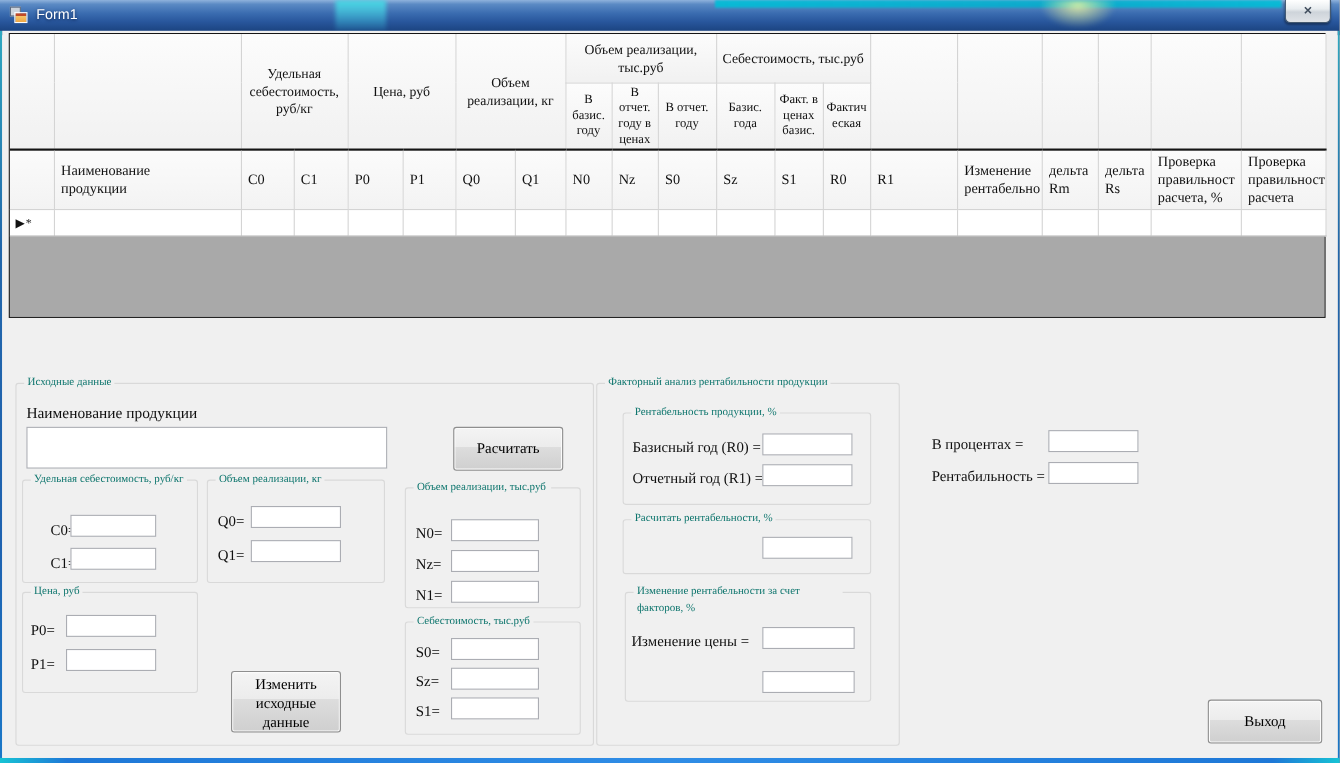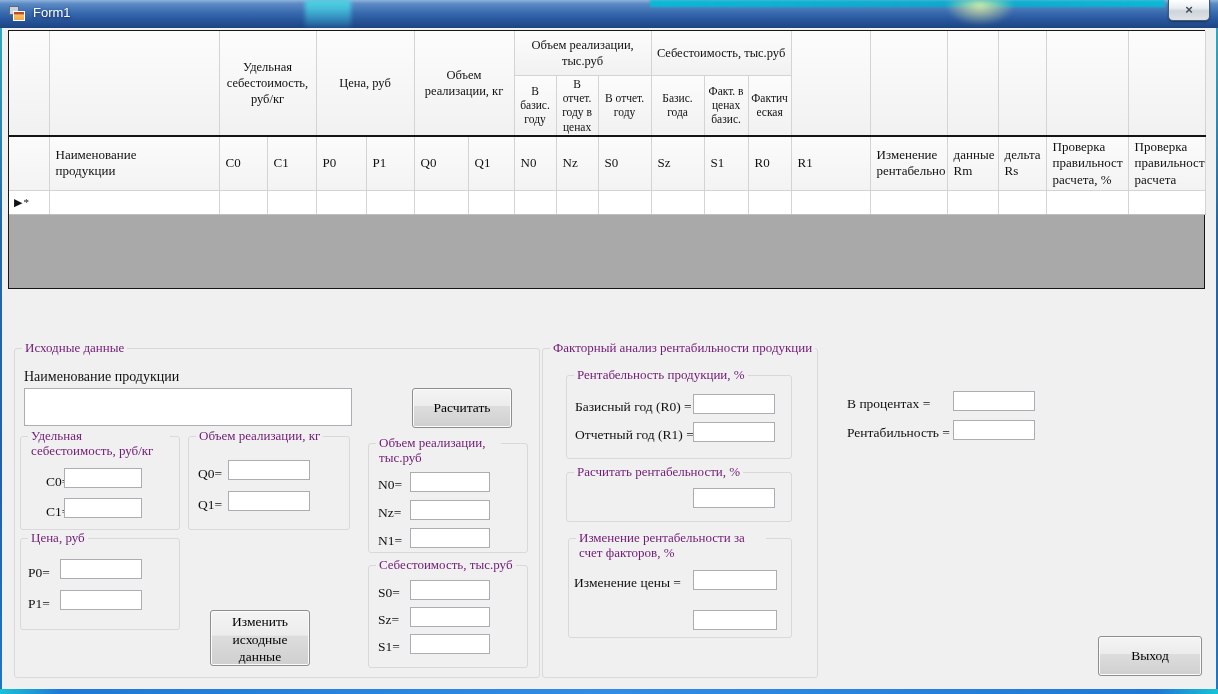--- a/index.html
+++ b/index.html
@@ -46,22 +46,22 @@
   tr.names th{border-top:2px solid #141414;background:linear-gradient(180deg,#fbfbfb,#f3f3f3);
     text-align:left;vertical-align:middle;font-size:13px;line-height:1.25;padding:2px 2px 2px 6px;}
   tr.names th .wrapname{display:block;width:118px;}
   tr.datarow{height:24px;}
   tr.datarow td{background:#fff;border-bottom:1px solid #bfbfbf;}
   td.rowhdr{background:#f2f2f2;font-size:11px;padding-left:5px;color:#000;letter-spacing:1px;}
   td.selected{background:#3399FF;border-right:1px solid #3399FF;}
   .grid-filler{flex:1;background:#A9A9A9;}
   
   .group{position:absolute;border:1px solid #d9d9d9;border-radius:3px;}
-  .group>.gl{position:absolute;top:-9px;left:7px;background:#F0F0F0;padding:0 3px;font-size:13px;
-    line-height:15px;color:#701a75;}
+  .group>.gl{position:absolute;top:-9px;left:7px;background:#F0F0F0;padding:0 3px;font-size:10px;
+    line-height:15px;color:#0f766e;}
   .lbl{position:absolute;font-size:13.5px;color:#101010;line-height:1.2;white-space:nowrap;}
   .lbl.wrap{white-space:normal;}
   .tbox{position:absolute;border:1px solid #abadb3;background:#fff;font-family:"Liberation Serif",serif;
     font-size:13px;padding:1px 3px;}
   .btn{position:absolute;border:1px solid #8e8e8e;border-radius:3px;
     background:linear-gradient(180deg,#f4f4f4 0%,#ececec 45%,#dddddd 46%,#cfcfcf 100%);
     box-shadow:inset 0 0 0 1px #fbfbfb;font-family:"Liberation Serif",serif;font-size:13.5px;color:#000;
     text-align:center;line-height:1.3;cursor:pointer;padding:2px 4px;}
 </style>
 </head>
@@ -146,21 +146,21 @@
           <th>Q0</th>
           <th>Q1</th>
           <th>N0</th>
           <th>Nz</th>
           <th>S0</th>
           <th>Sz</th>
           <th>S1</th>
           <th>R0</th>
           <th>R1</th>
           <th>Изменение рентабельно</th>
-          <th>данные Rm</th>
+          <th>дельта Rm</th>
           <th>дельта Rs</th>
           <th>Проверка правильност расчета, %</th>
           <th>Проверка правильност расчета</th>
         </tr>
         <tr class="datarow">
           <td class="rowhdr">▶*</td>
           <td class="selected"></td>
           <td></td>
               <td></td>
           <td></td>

